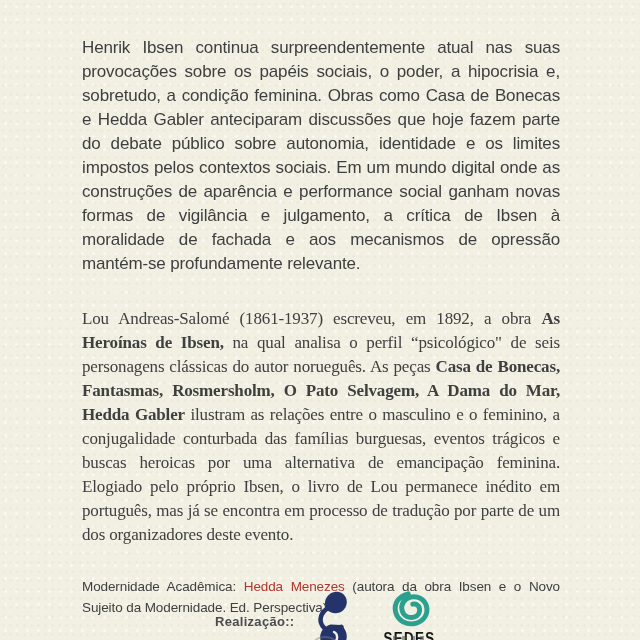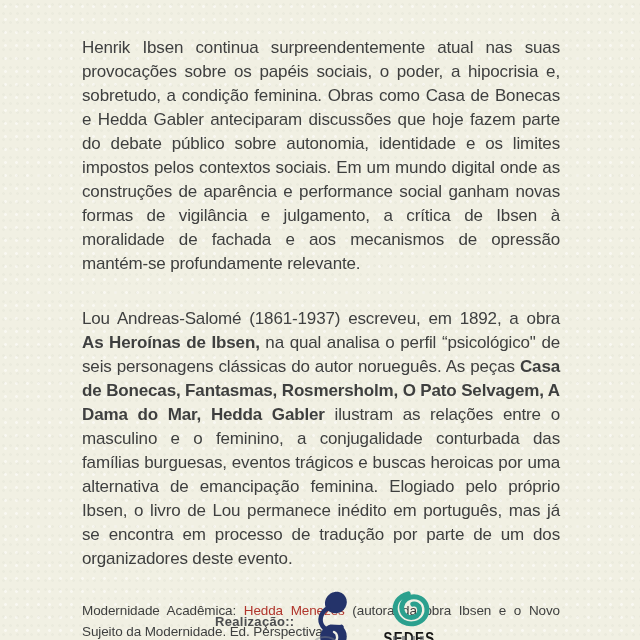--- a/index.html
+++ b/index.html
@@ -21,21 +21,21 @@
     left:82px; right:80px; top:36px;
   }
   .body-text{
     margin:0;
     font-size:17px;
     line-height:24px;
     letter-spacing:-0.15px;
     text-align:justify;
     color:#3e3f3f;
   }
-  .body-text + .body-text{ margin-top:31px; }
+  .body-text + .body-text{ margin-top:31px;font-family:Liberation Serif, serif; }
   .credits{
     margin:29px 0 0 0;
     font-size:13.5px;
     line-height:21px;
     letter-spacing:-0.1px;
     text-align:justify;
     color:#3e3f3f;
   }
   .seg-accent{ color:#b0352c; }
   .footer{

